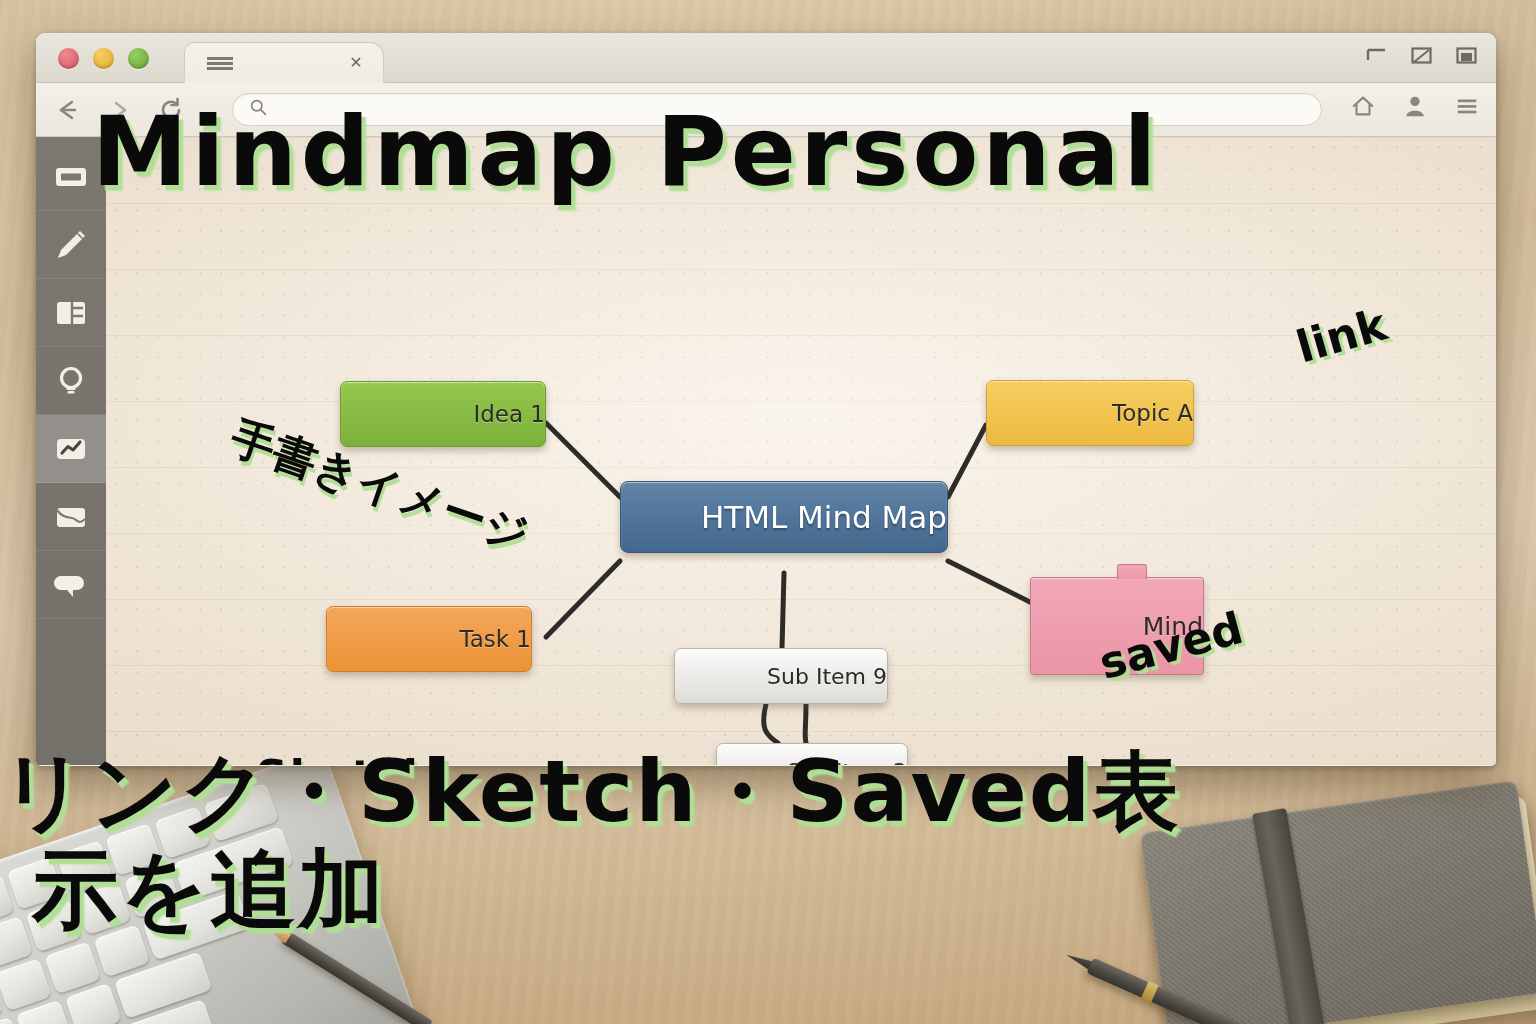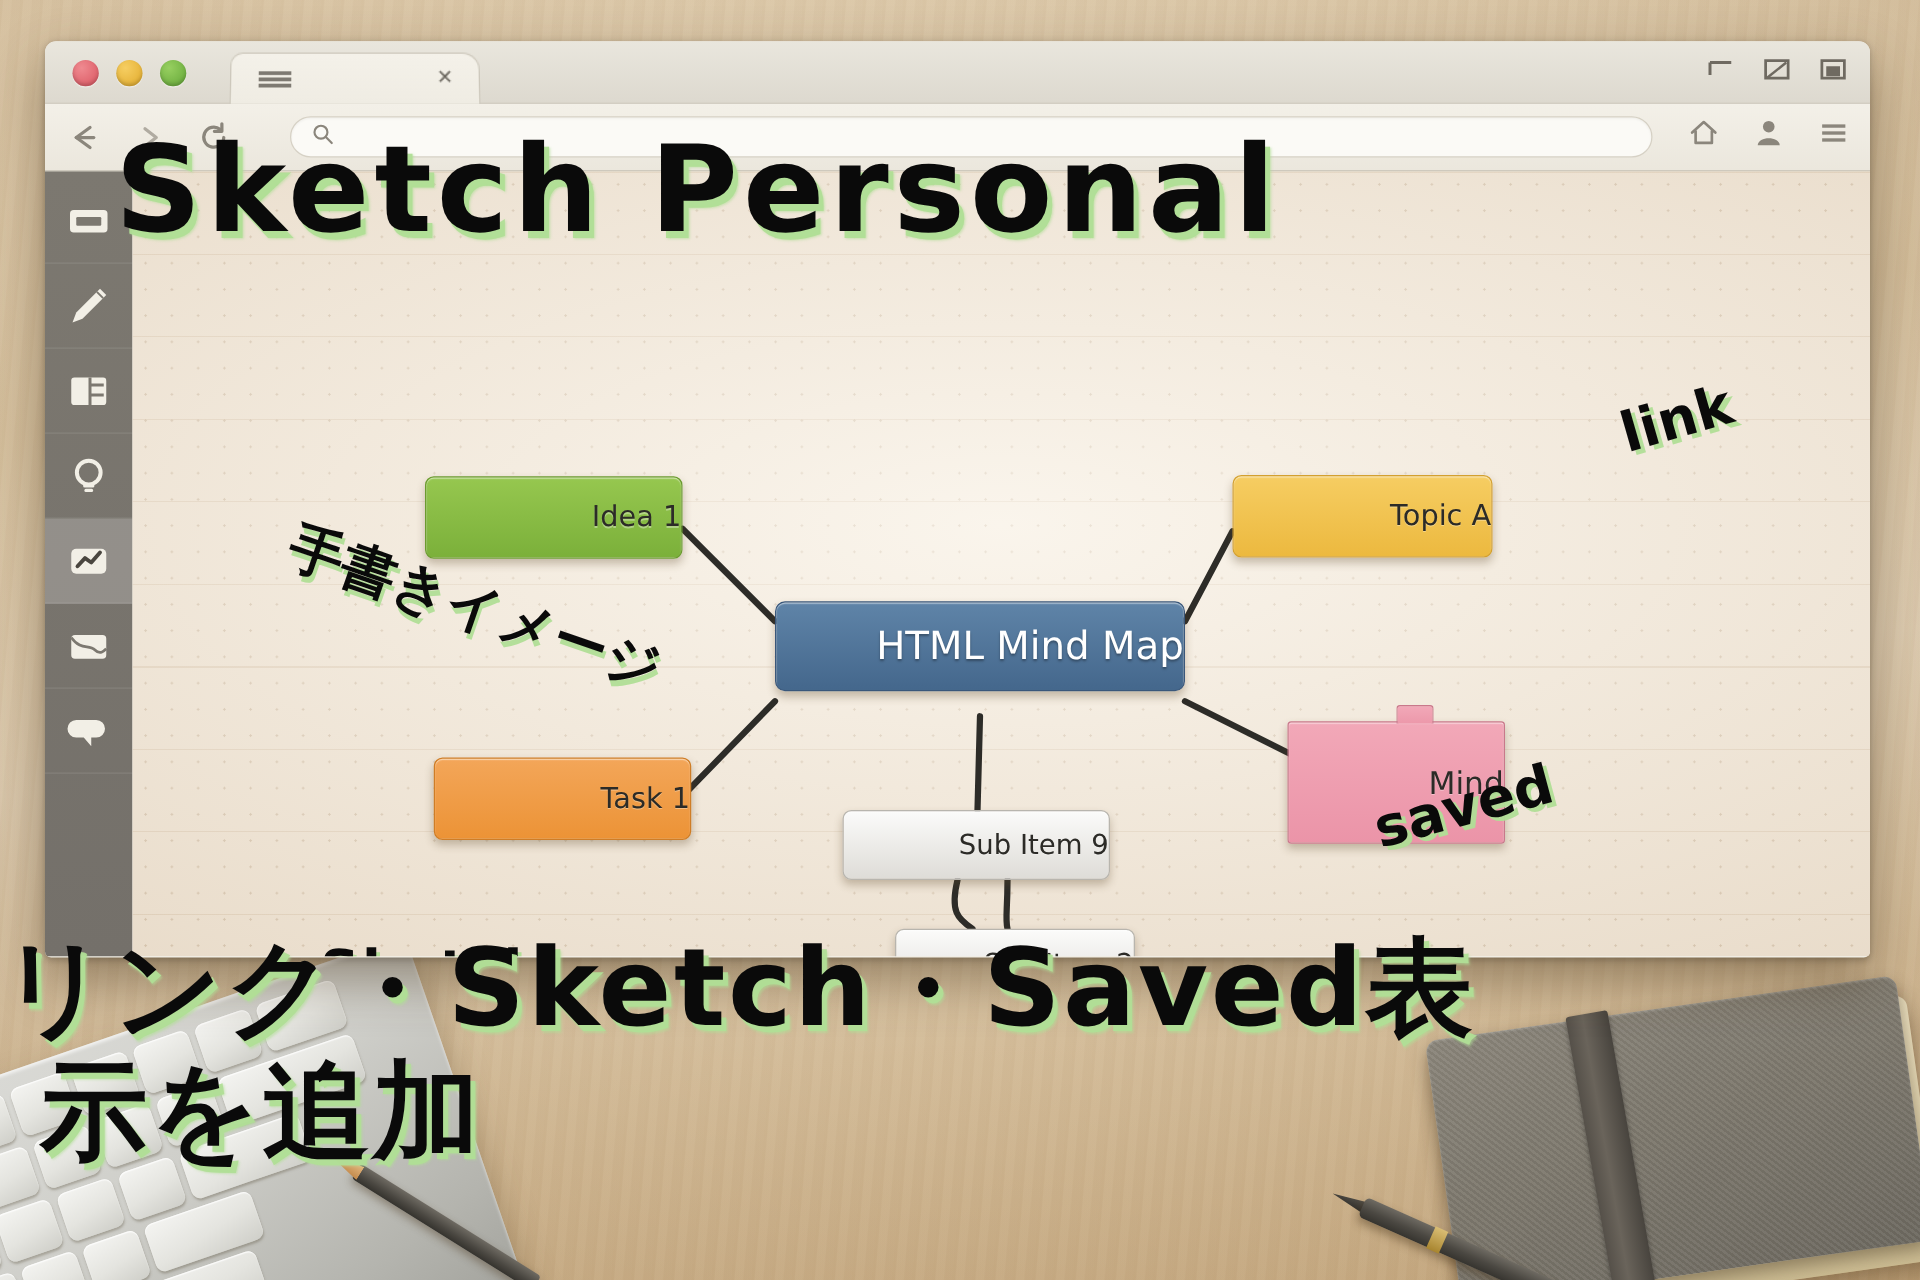--- a/index.html
+++ b/index.html
@@ -254,21 +254,21 @@
     font-size: 23px;
     color: #2c2b27;
     border-radius: 7px;
     box-shadow: 0 4px 7px rgba(95,75,45,0.32), inset 0 1px 1px rgba(255,255,255,0.55);
     text-shadow: 0 1px 0 rgba(255,255,255,0.35);
   }
   .n-idea   { left: 234px; top: 244px;  width: 206px; height: 66px;
               background: linear-gradient(180deg,#96c74f,#7bb03a); border:1px solid #6b9b30; }
   .n-topic  { left: 880px; top: 243px;  width: 208px; height: 66px;
               background: linear-gradient(180deg,#f6cd62,#ecb93f); border:1px solid #d3a030; }
-  .n-task   { left: 241px; top: 469px;  width: 206px; height: 66px;
+  .n-task   { left: 220px; top: 469px;  width: 206px; height: 66px;
               background: linear-gradient(180deg,#f3a659,#ec9336); border:1px solid #cf7d26; }
   .n-center { left: 514px; top: 344px;  width: 328px; height: 72px;
               background: linear-gradient(180deg,#5f84a8,#44678c); border:1px solid #3a577a;
               color:#ffffff; font-size: 31px; text-shadow: 0 2px 2px rgba(0,0,0,0.35); border-radius: 8px; }
   .n-note   { left: 924px; top: 440px;  width: 174px; height: 98px;
               background: linear-gradient(180deg,#f2a8b8,#eb94a8); border:1px solid #c9788b;
               border-radius: 3px; font-size: 25px; }
   .n-note .note-tab {
     position: absolute; left: 86px; top: -14px; width: 30px; height: 15px;
     background: linear-gradient(180deg,#f2a8b8,#ec98aa);
@@ -570,20 +570,20 @@
           <div class="ann" id="ann-tegaki">手書きイメージ</div>
           <div class="ann" id="ann-sketch">Sketch</div>
         </div>
       </div>
     </div>
   </div>
 
   <div class="ann" id="ann-link">link</div>
   <div class="ann" id="ann-saved">saved</div>
 
-  <div class="cap" id="title-cap">Sketch Personal</div>
+  <div class="cap" id="title-cap">Mindmap Personal</div>
 
   <div class="cap" id="bottom-cap">
     <span>リンク・Sketch・Saved表</span>
     <span class="line2">示を追加</span>
   </div>
 
 </div>
 
 </body></html>

